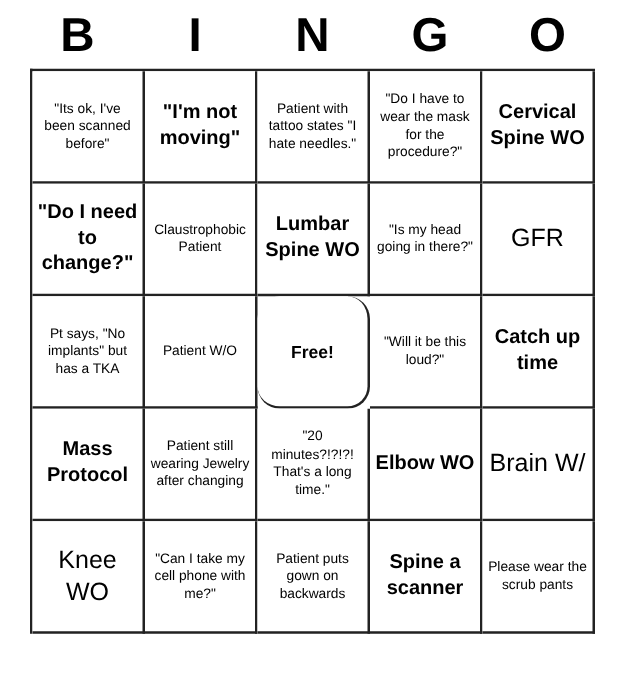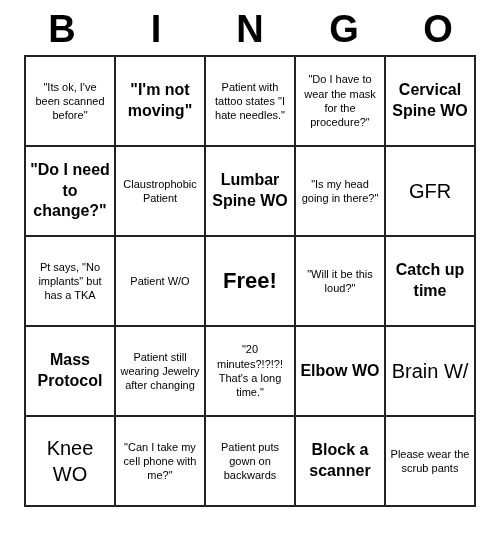--- a/index.html
+++ b/index.html
@@ -47,22 +47,23 @@
     }
     .bingo-cell.large-text {
       font-size: 20px;
       font-weight: normal;
     }
     .bingo-cell.medium-text {
       font-size: 16px;
       font-weight: bold;
     }
     .bingo-cell.free {
-      font-size: 22px;
+      font-size: 14px;
       font-weight: bold;
+      border-radius: 18px;
     }
   </style>
 </head>
 <body>
 
 <div class="bingo-header">
 
 <span class="bingo-header-letter">B</span>
     <span class="bingo-header-letter">I</span>
     <span class="bingo-header-letter">N</span>
@@ -88,15 +89,15 @@
     <div class="bingo-cell">"Will it be this loud?"</div>
     <div class="bingo-cell medium-text">Catch up time</div>
     <div class="bingo-cell medium-text">Mass Protocol</div>
     <div class="bingo-cell">Patient still wearing Jewelry after changing</div>
     <div class="bingo-cell">"20 minutes?!?!?! That's a long time."</div>
     <div class="bingo-cell medium-text">Elbow WO</div>
     <div class="bingo-cell large-text">Brain W/</div>
     <div class="bingo-cell large-text">Knee WO</div>
     <div class="bingo-cell">"Can I take my cell phone with me?"</div>
     <div class="bingo-cell">Patient puts gown on backwards</div>
-    <div class="bingo-cell medium-text">Block a scanner</div>
+    <div class="bingo-cell medium-text">Spine a scanner</div>
     <div class="bingo-cell">Please wear the scrub pants</div>
   </div>
 
 </body></html>

